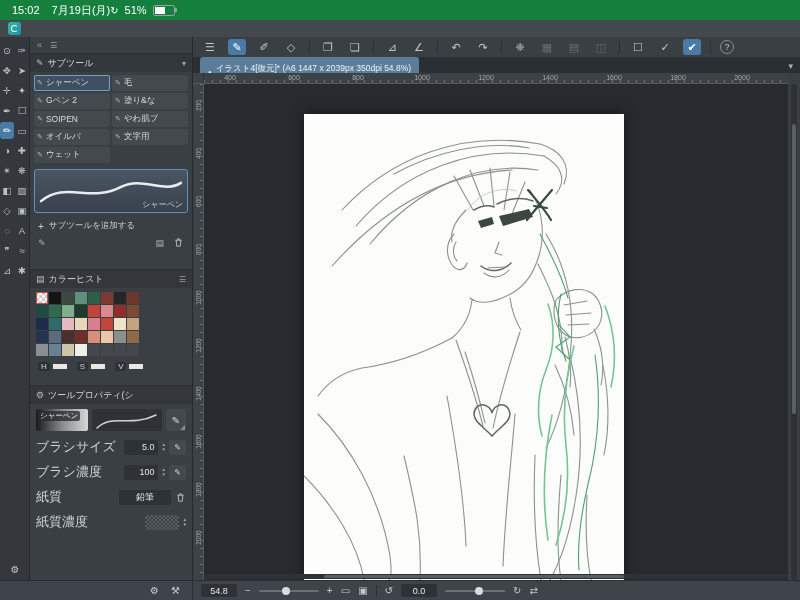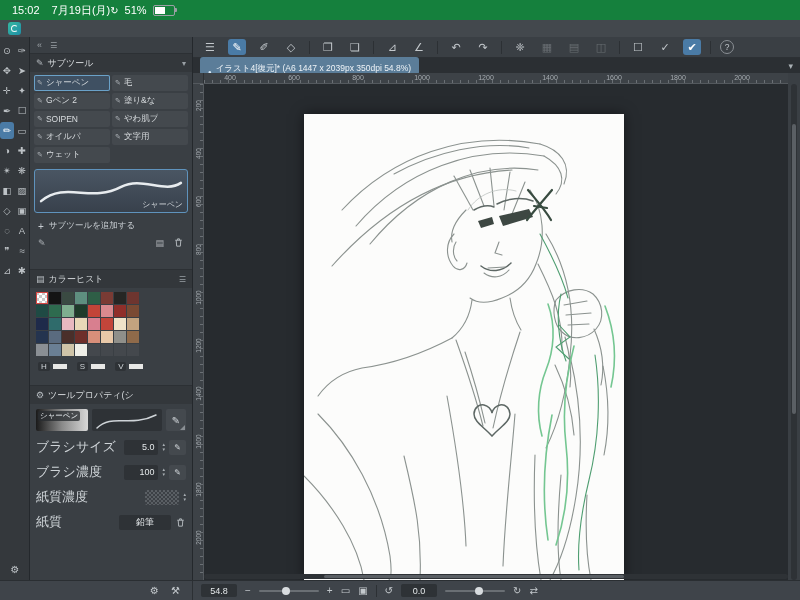--- a/index.html
+++ b/index.html
@@ -396,35 +396,35 @@
     <div class="prow">
       <span class="plabel">ブラシ濃度</span>
       <span class="valbox">100</span>
       <span class="stepper">
           <i>▴</i>
           <i>▾</i>
         </span>
       <span class="minibtn">✎</span>
     </div>
     <div class="prow">
-      <span class="plabel">紙質濃度</span>
-      <span class="valbox pattern"></span>
-      <span class="stepper">
-          <i>▴</i>
-          <i>▾</i>
-        </span>
-    </div>
-    <div class="prow">
       <span class="plabel">紙質</span>
       <span class="valbox wide">鉛筆</span>
       <span class="fic">
         <svg viewBox="0 0 12 12" fill="none" stroke="#b8bdc2" stroke-width="1">
           <path d="M2.5,3.5 h7 M5,3.5 v-1.5 h2 v1.5 M3.5,3.5 l.5,6.5 h4 l.5,-6.5"></path>
           </svg>
       </span>
+    </div>
+    <div class="prow">
+      <span class="plabel">紙質濃度</span>
+      <span class="valbox pattern"></span>
+      <span class="stepper">
+          <i>▴</i>
+          <i>▾</i>
+        </span>
     </div>
   </div>
 </div>
 
 <div id="tabbar">
   <div class="doctab">
     <span class="docdot">●</span>
     <span>イラスト4[復元]* (A6 1447 x 2039px 350dpi 54.8%)</span>
   </div>
   <span id="tab-chevron">▾</span>

